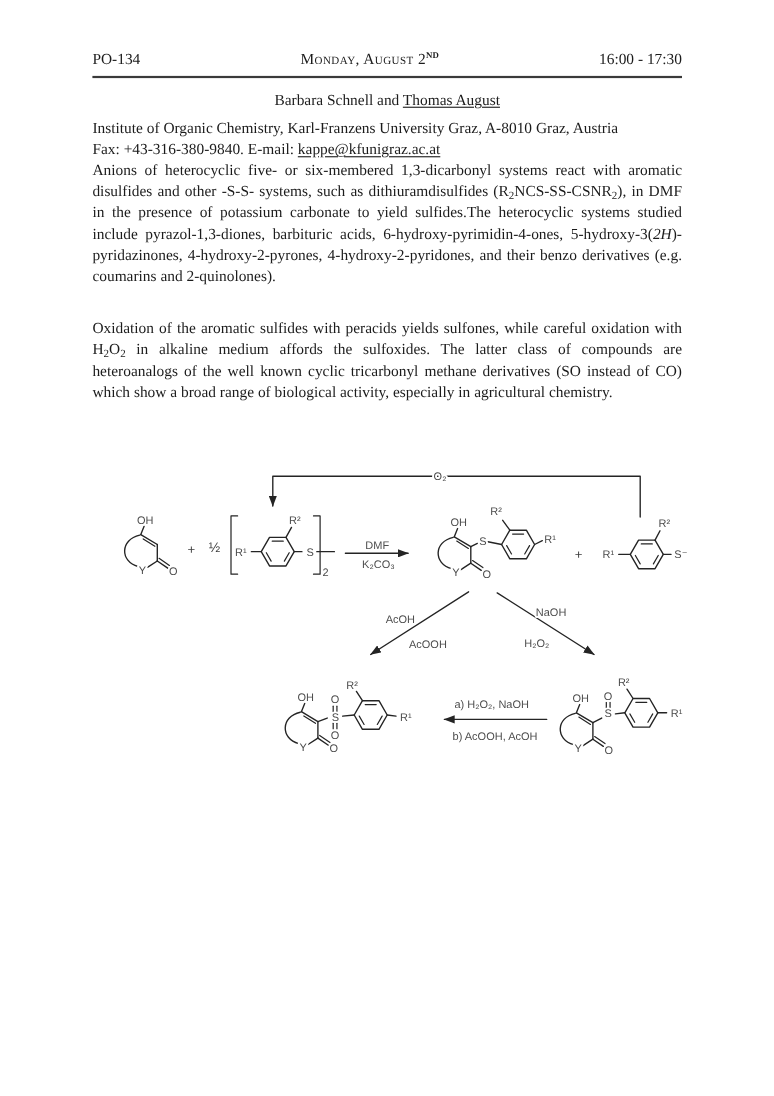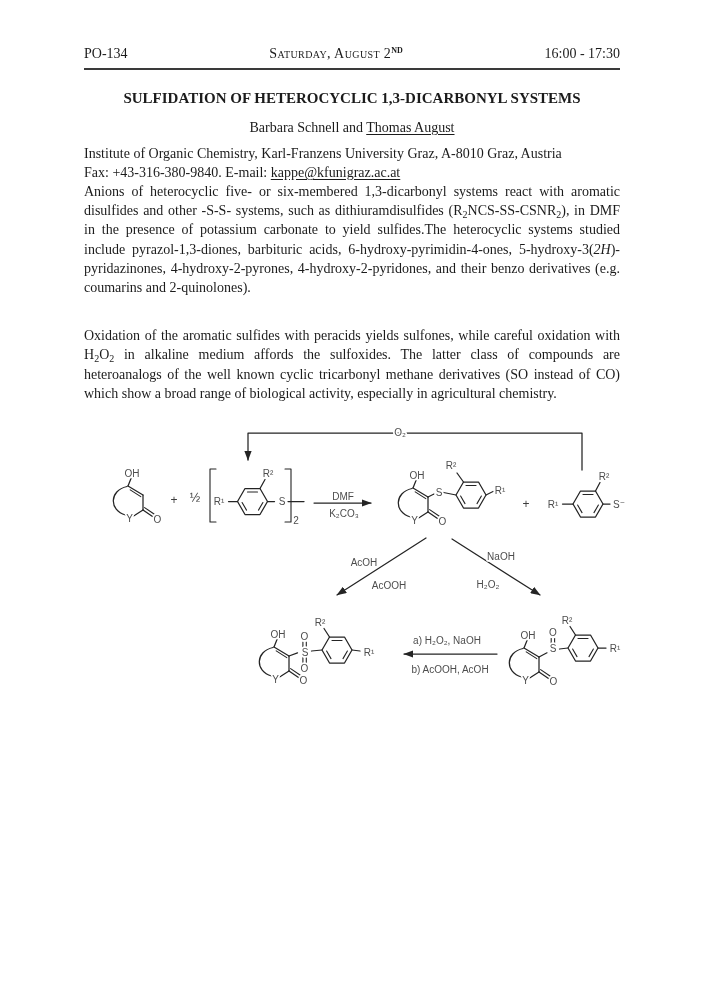--- a/index.html
+++ b/index.html
@@ -34,25 +34,24 @@
   .big { font-size:12px; fill:#3d3d3d; }
   .half { font-size:12.5px; fill:#3d3d3d; }
 </style>
 </head>
 <body>
 
 <div class="page">
   <div class="inner">
     <div class="hdr">
       <span>PO-134</span>
-      <span><span class="smallcaps">Saturday, August 2</span><span class="supsc">ND</span></span>
+      <span><span class="smallcaps">Monday, August 2</span><span class="supsc">ND</span></span>
       <span>16:00 - 17:30</span>
     </div>
 
-    <h1 class="title">SULFIDATION OF HETEROCYCLIC 1,3-DICARBONYL SYSTEMS</h1>
     <p class="authors"><span>Barbara Schnell and </span><u>Thomas August</u></p>
     <p class="affil">Institute of Organic Chemistry, Karl-Franzens University Graz, A-8010 Graz, Austria</p>
     <p class="contact"><span>Fax: +43-316-380-9840. E-mail: </span><u>kappe@kfunigraz.ac.at</u></p>
 
     <p class="para p1"><span>Anions of heterocyclic five- or six-membered 1,3-dicarbonyl systems react with aromatic disulfides and other -S-S- systems, such as dithiuramdisulfides (R</span><sub>2</sub><span>NCS-SS-CSNR</span><sub>2</sub><span>), in DMF in the presence of potassium carbonate to yield sulfides.The heterocyclic systems studied include pyrazol-1,3-diones, barbituric acids, 6-hydroxy-pyrimidin-4-ones, 5-hydroxy-3(</span><i>2H</i><span>)-pyridazinones, 4-hydroxy-2-pyrones, 4-hydroxy-2-pyridones, and their benzo derivatives (e.g. coumarins and 2-quinolones).</span></p>
     <p class="para p2"><span>Oxidation of the aromatic sulfides with peracids yields sulfones, while careful oxidation with H</span><sub>2</sub><span>O</span><sub>2</sub><span> in alkaline medium affords the sulfoxides. The latter class of compounds are heteroanalogs of the well known cyclic tricarbonyl methane derivatives (SO instead of CO) which show a broad range of biological activity, especially in agricultural chemistry.</span></p>
   </div>
 
   <svg class="scheme" width="704" height="300" viewBox="0 0 704 300" xmlns="http://www.w3.org/2000/svg" xmlns:xlink="http://www.w3.org/1999/xlink">
     <defs>

